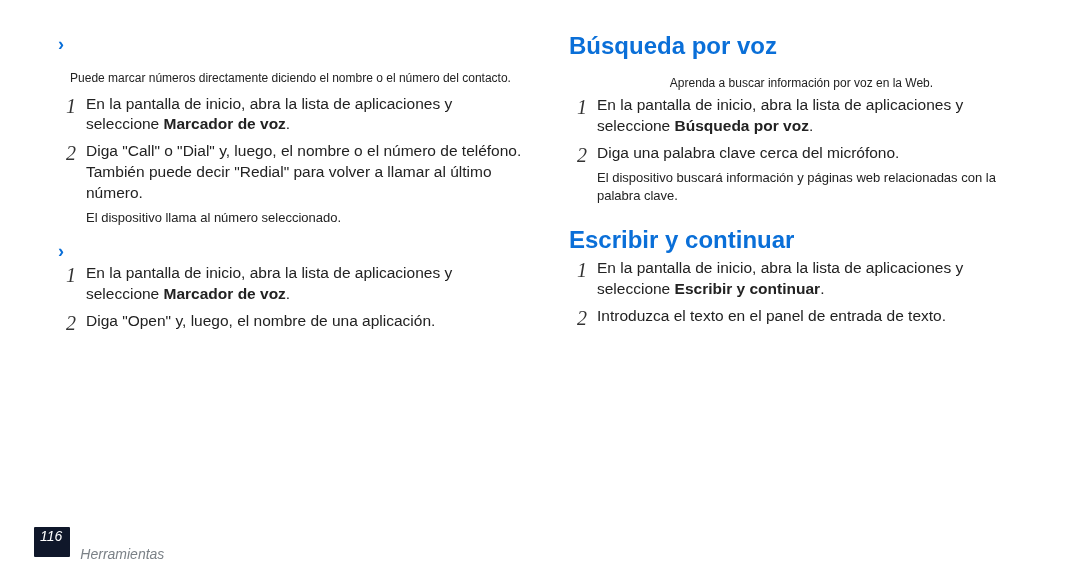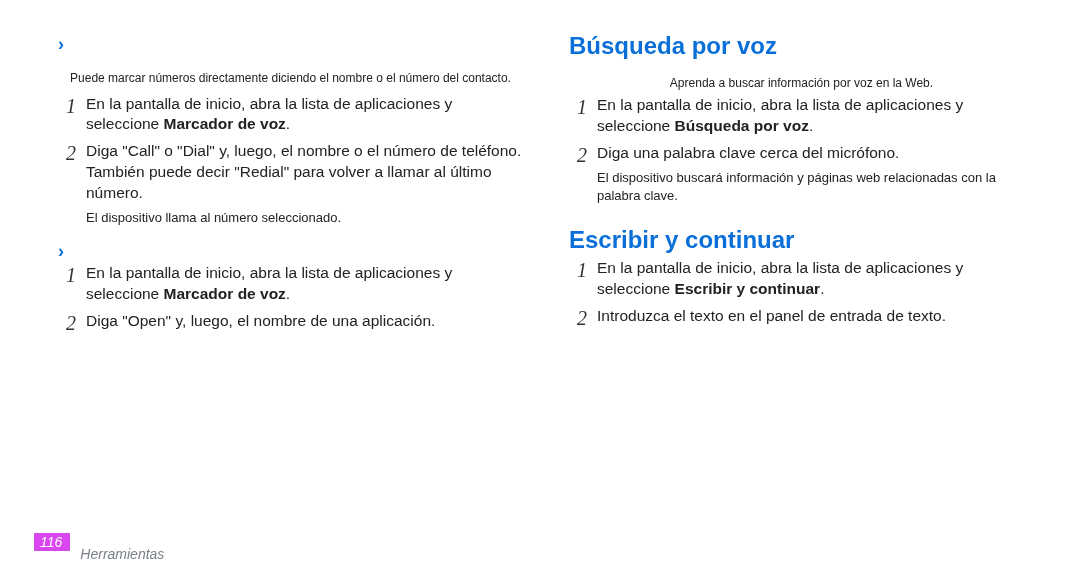--- a/index.html
+++ b/index.html
@@ -100,24 +100,24 @@
   .footer{
     position:absolute;
     left:34px;
     bottom:24px;
     display:flex;
     align-items:center;
     gap:10px;
     font-size:14px;
   }
   .page-badge{
-    background:#d946ef;
+    background:#0f172a;
     color:#fff;
     font-style:italic;
-    padding:1px 8px 1px 6px;
+    padding:1px 8px 13px 6px;
     border-radius:1px;
     font-size:14px;
   }
   .footer-label{
     color:#7b8187;
     font-style:italic;
     margin-top:24px;
   }
 </style>
 </head>

